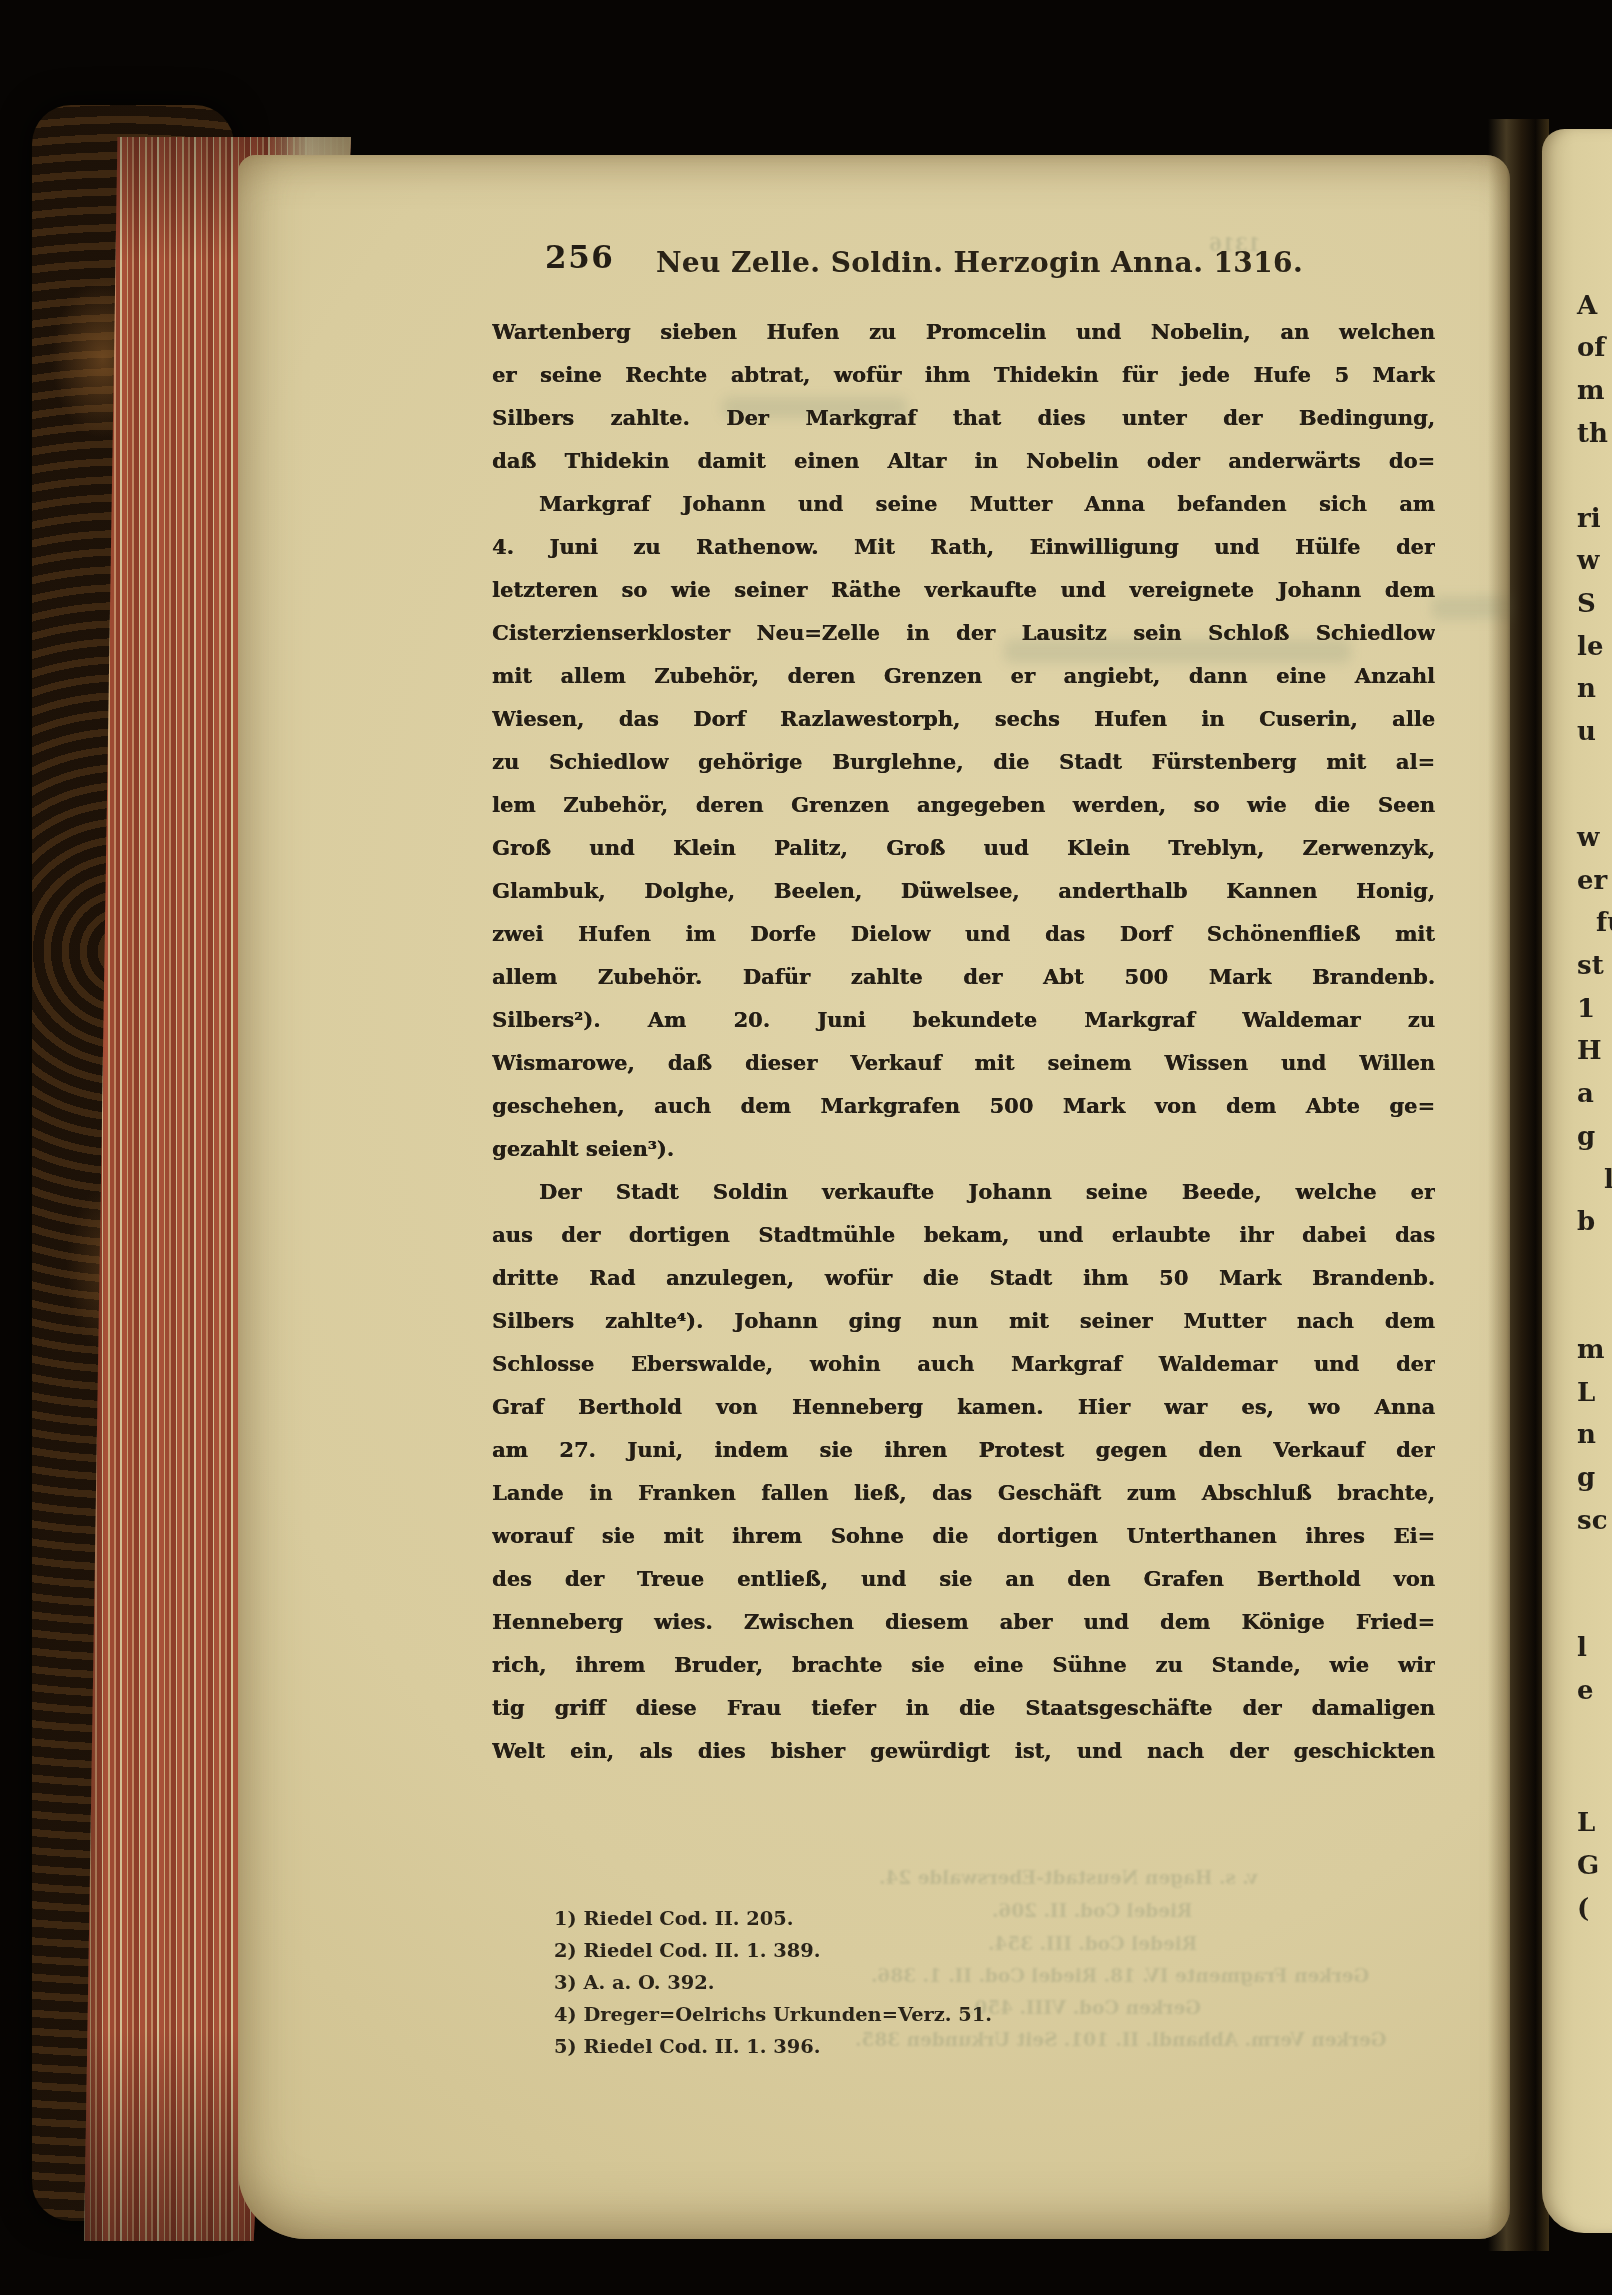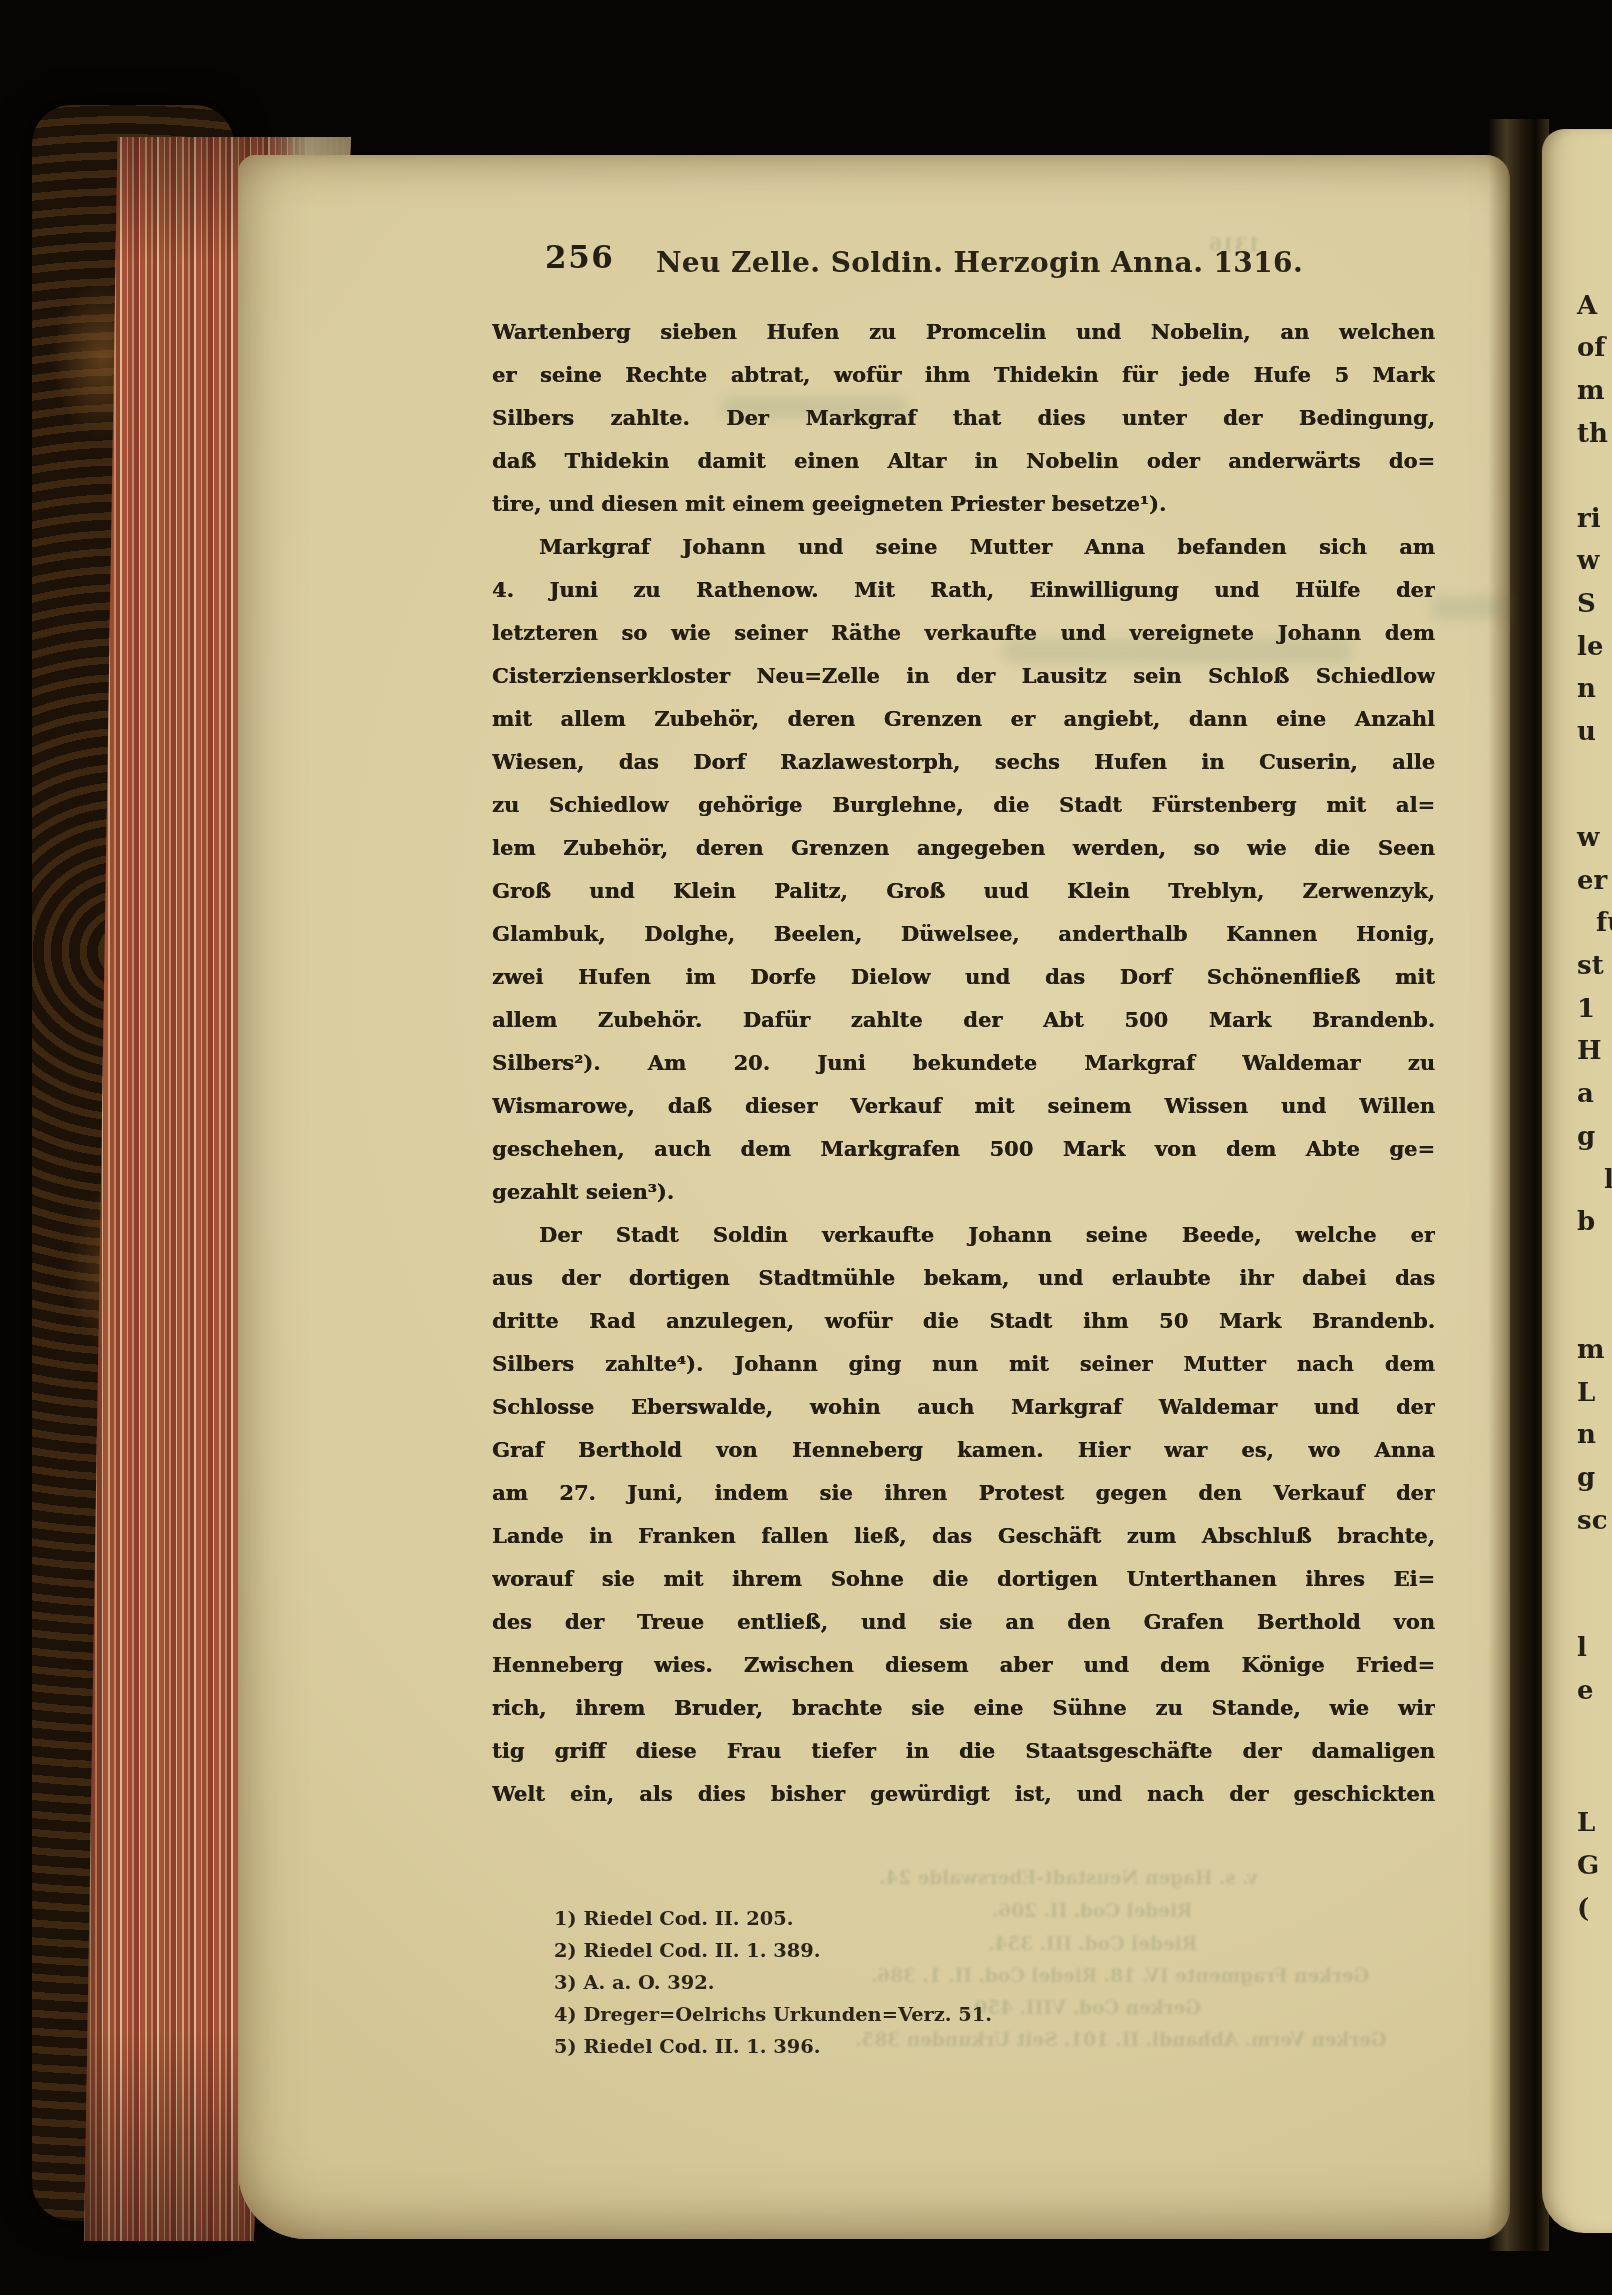--- a/index.html
+++ b/index.html
@@ -95,21 +95,20 @@
     <div class="body">
 
         <div class="bl">Wartenberg sieben Hufen zu Promcelin und Nobelin, an welchen</div>
 
         <div class="bl">er seine Rechte abtrat, wofür ihm Thidekin für jede Hufe 5 Mark</div>
 
         <div class="bl">Silbers zahlte. Der Markgraf that dies unter der Bedingung,</div>
 
         <div class="bl">daß Thidekin damit einen Altar in Nobelin oder anderwärts do=</div>
 
-        <div class="bl para-end">tire, und diesen mit einem geeigneten Priester besetze¹).</div>
 
         <div class="bl indent">Markgraf Johann und seine Mutter Anna befanden sich am</div>
 
         <div class="bl">4. Juni zu Rathenow. Mit Rath, Einwilligung und Hülfe der</div>
 
         <div class="bl">letzteren so wie seiner Räthe verkaufte und vereignete Johann dem</div>
 
         <div class="bl">Cisterzienserkloster Neu=Zelle in der Lausitz sein Schloß Schiedlow</div>
 
         <div class="bl">mit allem Zubehör, deren Grenzen er angiebt, dann eine Anzahl</div>

